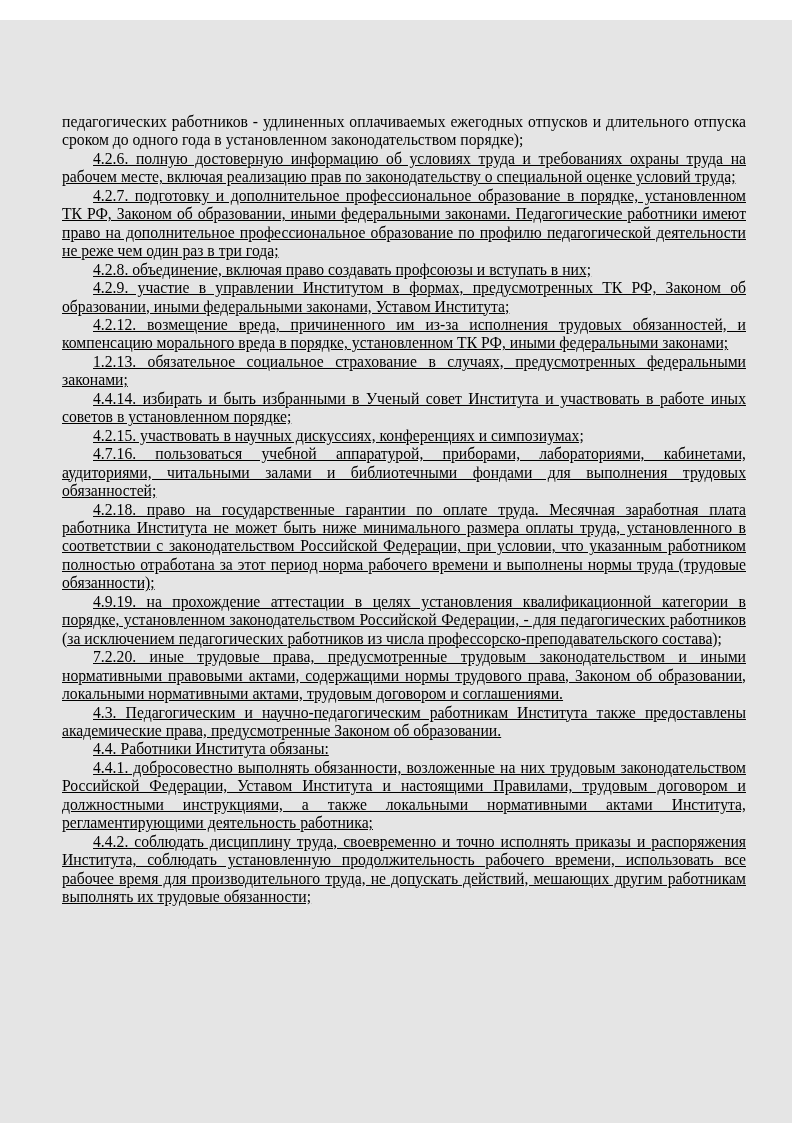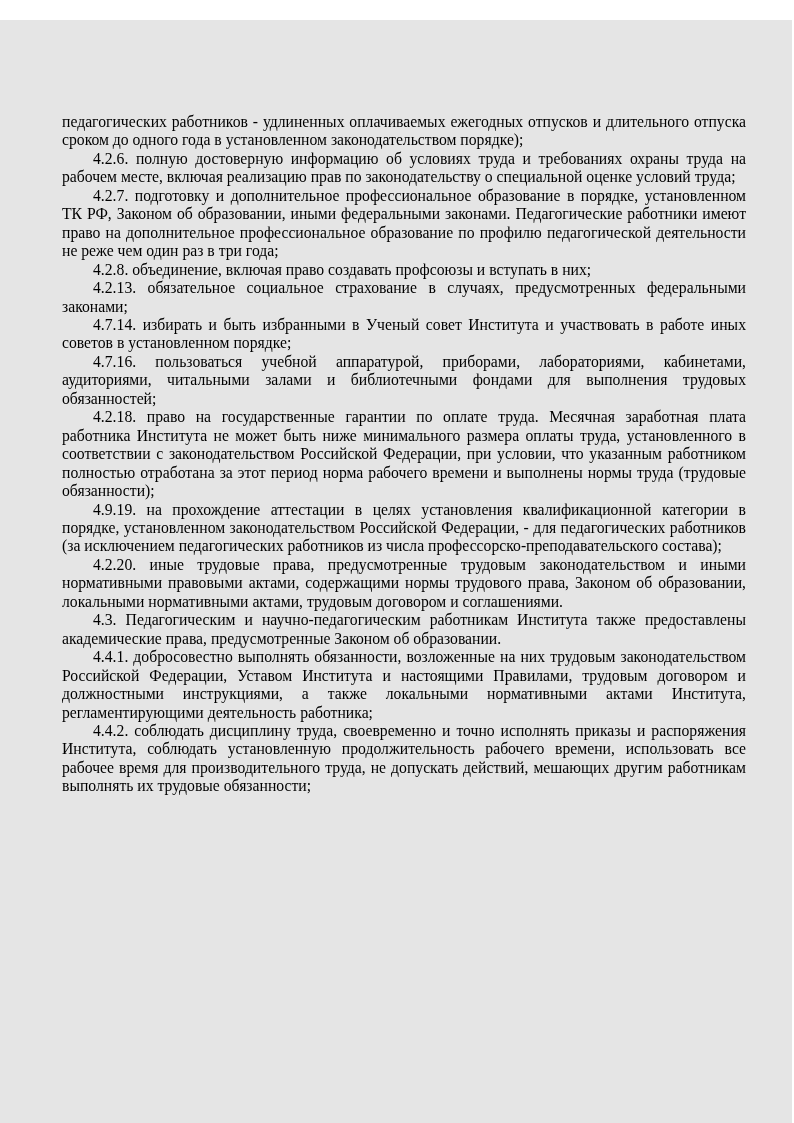--- a/index.html
+++ b/index.html
@@ -27,34 +27,39 @@
     text-align: justify;
     text-align-last: left;
     hyphens: none;
   }
   .para {
     margin: 0;
     padding: 0;
   }
   .para.indent {
     text-indent: 31px;
+    text-decoration: underline;
   }
 </style>
 </head>
 <body>
 
 <div class="page">
   <div class="content" id="doc-body">
       <p class="para">педагогических работников - удлиненных оплачиваемых ежегодных отпусков и длительного отпуска сроком до одного года в установленном законодательством порядке);</p>
       <p class="para indent">4.2.6. полную достоверную информацию об условиях труда и требованиях охраны труда на рабочем месте, включая реализацию прав по законодательству о специальной оценке условий труда;</p>
       <p class="para indent">4.2.7. подготовку и дополнительное профессиональное образование в порядке, установленном ТК РФ, Законом об образовании, иными федеральными законами. Педагогические работники имеют право на дополнительное профессиональное образование по профилю педагогической деятельности не реже чем один раз в три года;</p>
       <p class="para indent">4.2.8. объединение, включая право создавать профсоюзы и вступать в них;</p>
-      <p class="para indent">4.2.13. обязательное социальное страхование в случаях, предусмотренных федеральными законами;</p>
-      <p class="para indent">4.7.14. избирать и быть избранными в Ученый совет Института и участвовать в работе иных советов в установленном порядке;</p>
+      <p class="para indent">4.2.9. участие в управлении Институтом в формах, предусмотренных ТК РФ, Законом об образовании, иными федеральными законами, Уставом Института;</p>
+      <p class="para indent">4.2.12. возмещение вреда, причиненного им из-за исполнения трудовых обязанностей, и компенсацию морального вреда в порядке, установленном ТК РФ, иными федеральными законами;</p>
+      <p class="para indent">1.2.13. обязательное социальное страхование в случаях, предусмотренных федеральными законами;</p>
+      <p class="para indent">4.4.14. избирать и быть избранными в Ученый совет Института и участвовать в работе иных советов в установленном порядке;</p>
+      <p class="para indent">4.2.15. участвовать в научных дискуссиях, конференциях и симпозиумах;</p>
       <p class="para indent">4.7.16. пользоваться учебной аппаратурой, приборами, лабораториями, кабинетами, аудиториями, читальными залами и библиотечными фондами для выполнения трудовых обязанностей;</p>
       <p class="para indent">4.2.18. право на государственные гарантии по оплате труда. Месячная заработная плата работника Института не может быть ниже минимального размера оплаты труда, установленного в соответствии с законодательством Российской Федерации, при условии, что указанным работником полностью отработана за этот период норма рабочего времени и выполнены нормы труда (трудовые обязанности);</p>
       <p class="para indent">4.9.19. на прохождение аттестации в целях установления квалификационной категории в порядке, установленном законодательством Российской Федерации, - для педагогических работников (за исключением педагогических работников из числа профессорско-преподавательского состава);</p>
-      <p class="para indent">4.2.20. иные трудовые права, предусмотренные трудовым законодательством и иными нормативными правовыми актами, содержащими нормы трудового права, Законом об образовании, локальными нормативными актами, трудовым договором и соглашениями.</p>
+      <p class="para indent">7.2.20. иные трудовые права, предусмотренные трудовым законодательством и иными нормативными правовыми актами, содержащими нормы трудового права, Законом об образовании, локальными нормативными актами, трудовым договором и соглашениями.</p>
       <p class="para indent">4.3. Педагогическим и научно-педагогическим работникам Института также предоставлены академические права, предусмотренные Законом об образовании.</p>
+      <p class="para indent">4.4. Работники Института обязаны:</p>
       <p class="para indent">4.4.1. добросовестно выполнять обязанности, возложенные на них трудовым законодательством Российской Федерации, Уставом Института и настоящими Правилами, трудовым договором и должностными инструкциями, а также локальными нормативными актами Института, регламентирующими деятельность работника;</p>
       <p class="para indent">4.4.2. соблюдать дисциплину труда, своевременно и точно исполнять приказы и распоряжения Института, соблюдать установленную продолжительность рабочего времени, использовать все рабочее время для производительного труда, не допускать действий, мешающих другим работникам выполнять их трудовые обязанности;</p>
     </div>
 </div>
 
 </body></html>

